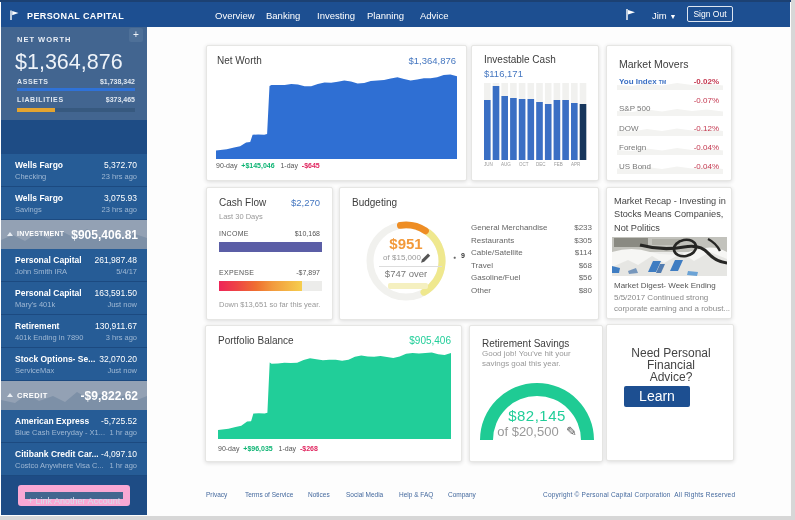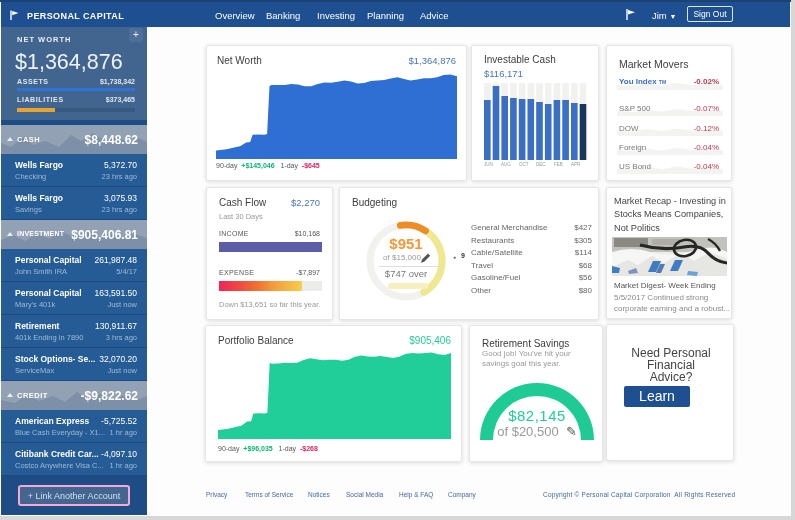--- a/index.html
+++ b/index.html
@@ -53,28 +53,20 @@
     <div class="ab" style="left:14px;top:23px;font-size:21.5px;color:#eef3f9">$1,364,876</div>
     <div class="ab" style="left:16px;top:51px;font-size:7px;font-weight:bold;color:#dfe7f0;letter-spacing:.6px">ASSETS</div>
     <div class="ab" style="right:12px;top:51px;font-size:7px;font-weight:bold;color:#dfe7f0">$1,738,342</div>
     <div class="ab" style="left:16px;top:61px;width:118px;height:3px;background:#2f72d8"></div>
     <div class="ab" style="left:16px;top:69px;font-size:7px;font-weight:bold;color:#dfe7f0;letter-spacing:.6px">LIABILITIES</div>
     <div class="ab" style="right:12px;top:69px;font-size:7px;font-weight:bold;color:#dfe7f0">$373,465</div>
     <div class="ab" style="left:16px;top:81px;width:118px;height:3.5px;background:#37597f"></div>
     <div class="ab" style="left:16px;top:81px;width:38px;height:3.5px;background:#e4a42f"></div>
   </div>
 
-  <div class="sb-head" style="top:98px;background:#93a1b4">
-    <svg class="ab" style="left:0;top:0" width="146" height="29" viewBox="0 0 146 29" preserveAspectRatio="none">
-          <path d="M0 29 L0 18 L10 22 L22 12 L32 20 L44 16 L58 22 L70 10 L80 16 L92 8 L104 16 L116 12 L128 18 L138 13 L146 17 L146 29 Z" fill="#7d90a7"></path>
-        </svg>
-    <span class="arr"></span>
-        <span class="lbl" style="text-shadow:0 0 2px rgba(0,0,0,.15)">CASH</span>
-    <span class="amt">$8,448.62</span>
-  </div>
   <div class="sb-row" style="top:127px;height:33px">
     <div class="sb-name">Wells Fargo</div>
         <div class="sb-sub">Checking</div>
     <div class="sb-val">5,372.70</div>
         <div class="sb-time">23 hrs ago</div>
   </div>
   <div class="sb-row" style="top:160px;height:33px">
     <div class="sb-name">Wells Fargo</div>
         <div class="sb-sub">Savings</div>
     <div class="sb-val">3,075.93</div>
@@ -128,21 +120,21 @@
     <div class="sb-val">-5,725.52</div>
         <div class="sb-time">1 hr ago</div>
   </div>
   <div class="sb-row" style="top:416px;height:33px">
     <div class="sb-name">Citibank Credit Car...</div>
         <div class="sb-sub">Costco Anywhere Visa C...</div>
     <div class="sb-val">-4,097.10</div>
         <div class="sb-time">1 hr ago</div>
   </div>
 
-  <div class="ab" style="left:17px;top:458px;width:112px;height:21px;background:#42668f;border:2px solid #f9a8d4;border-radius:3px;color:#d5dfeb;font-size:9px;text-align:center;line-height:19px">+ Link Another Account</div>
+  <div class="ab" style="left:17px;top:458px;width:112px;height:21px;background:#42668f;border:7px solid #f9a8d4;border-radius:3px;color:#d5dfeb;font-size:9px;text-align:center;line-height:19px">+ Link Another Account</div>
 </div>
 <div class="ab" style="left:146px;top:25px;width:643px;height:488px;background:#fdfdfd"></div>
 
 <div class="card" style="left:205px;top:43px;width:261px;height:136px">
   <div class="ab ctitle" style="left:10px;top:9px">Net Worth</div>
   <div class="ab bluev" style="right:10px;top:9px">$1,364,876</div>
   <svg class="ab" style="left:9px;top:28px" width="241" height="85" viewBox="0 0 241 85" preserveAspectRatio="none">
     <path d="M0 85 L0.0 76.5 L10.8 75.2 L18.1 73.5 L24.1 72.2 L30.1 68.4 L34.2 68.0 L36.6 60.8 L42.2 60.4 L48.2 60.8 L51.1 59.9 L53.5 11.9 L55.4 11.0 L62.1 11.0 L68.7 11.0 L75.3 10.0 L81.9 10.4 L88.6 12.3 L95.2 12.3 L101.8 10.0 L108.5 8.6 L115.1 8.7 L121.7 7.8 L128.3 6.6 L135.0 7.6 L141.6 9.5 L148.2 9.0 L154.8 7.0 L161.5 6.4 L168.1 6.1 L174.7 4.4 L181.4 3.3 L188.0 4.9 L194.6 6.4 L201.2 5.5 L207.9 4.3 L214.5 4.2 L221.1 3.3 L227.7 1.0 L234.4 0.4 L241.0 2.2 L241.0 2.1 L241 85 Z" fill="#2f6fd3"></path>
   </svg>
   <div class="ab" style="left:9px;top:116px;font-size:7px;color:#555">90-day&nbsp; <span style="color:#0db473;font-weight:bold">+$145,046</span>&nbsp;&nbsp;&nbsp;1-day&nbsp; <span style="color:#e0245e;font-weight:bold">-$645</span></div>
@@ -195,21 +187,21 @@
   <div class="ab" style="left:12px;top:12px;font-size:10.5px;color:#3d3d3d">Market Movers</div>
   <svg class="ab" style="left:10px;top:30px" width="106" height="14" viewBox="0 0 106 14" preserveAspectRatio="none">
         <path d="M0 14 L0 9 L15 10 L30 7.5 L45 9.5 L60 7 L75 9 L90 7.5 L106 9.5 L106 14 Z" fill="#f3f3f1"></path>
       </svg>
   <div class="ab" style="left:12px;top:31px;font-size:8px;font-weight:bold;color:#3a6fc4">You Index <span style="font-size:5px">TM</span></div>
   <div class="ab" style="right:12px;top:31px;font-size:8px;font-weight:bold;color:#c4374f">-0.02%</div>
   <svg class="ab" style="left:10px;top:57px" width="106" height="13" viewBox="0 0 106 13" preserveAspectRatio="none">
         <path d="M0 13 L0 8 L15 9 L30 6.5 L45 8.5 L60 6 L75 8 L90 6.5 L106 8.5 L106 13 Z" fill="#f3f3f1"></path>
       </svg>
   <div class="ab" style="left:12px;top:58px;font-size:8px;color:#777">S&amp;P 500</div>
-  <div class="ab" style="right:12px;top:58px;font-size:8px;color:#c4374f">-0.07%</div>
+  <div class="ab" style="right:12px;top:50px;font-size:8px;color:#c4374f">-0.07%</div>
   <svg class="ab" style="left:10px;top:77px" width="106" height="13" viewBox="0 0 106 13" preserveAspectRatio="none">
         <path d="M0 13 L0 7.5 L15 8.5 L30 6 L45 8 L60 5.5 L75 7.5 L90 6 L106 8 L106 13 Z" fill="#f3f3f1"></path>
       </svg>
   <div class="ab" style="left:12px;top:78px;font-size:8px;color:#777">DOW</div>
   <div class="ab" style="right:12px;top:78px;font-size:8px;color:#c4374f">-0.12%</div>
   <svg class="ab" style="left:10px;top:96px" width="106" height="13" viewBox="0 0 106 13" preserveAspectRatio="none">
         <path d="M0 13 L0 8 L15 9 L30 6.5 L45 8.5 L60 6 L75 8 L90 6.5 L106 8.5 L106 13 Z" fill="#f3f3f1"></path>
       </svg>
   <div class="ab" style="left:12px;top:97px;font-size:8px;color:#777">Foreign</div>
   <div class="ab" style="right:12px;top:97px;font-size:8px;color:#c4374f">-0.04%</div>
@@ -243,21 +235,21 @@
     <text x="40" y="27.5" font-size="15" fill="#f2993a" text-anchor="middle" font-weight="bold" font-family="Liberation Sans">$951</text>
     <text x="36" y="39" font-size="8" fill="#999" text-anchor="middle" font-family="Liberation Sans">of $15,000</text>
     <path d="M56 38.5 l6 -6 l2.2 2.2 l-6 6 l-3.2 1 z" fill="#555"></path>
     <line x1="13" y1="45.5" x2="76" y2="45.5" stroke="#ddd" stroke-width="1"></line>
     <text x="40" y="56" font-size="9.5" fill="#777" text-anchor="middle" font-family="Liberation Sans">$747 over</text>
     <rect x="22" y="62" width="40" height="6" rx="2" fill="#f5f0c0"></rect>
   </svg>
   <div class="ab" style="left:113px;top:66px;font-size:5px;color:#666">●</div>
   <div class="ab" style="left:121px;top:64px;font-size:7px;font-weight:bold;color:#333">9</div>
   <div class="ab" style="left:131px;top:35px;width:121px;font-size:8px;color:#666">
-    <div style="position:relative;height:12.6px"><span>General Merchandise</span><span style="position:absolute;right:0">$427</span></div>
+    <div style="position:relative;height:12.6px"><span>General Merchandise</span><span style="position:absolute;right:0">$233</span></div>
     <div style="position:relative;height:12.6px"><span>Restaurants</span><span style="position:absolute;right:0">$305</span></div>
     <div style="position:relative;height:12.6px"><span>Cable/Satellite</span><span style="position:absolute;right:0">$114</span></div>
     <div style="position:relative;height:12.6px"><span>Travel</span><span style="position:absolute;right:0">$68</span></div>
     <div style="position:relative;height:12.6px"><span>Gasoline/Fuel</span><span style="position:absolute;right:0">$56</span></div>
     <div style="position:relative;height:12.6px"><span>Other</span><span style="position:absolute;right:0">$80</span></div>
   </div>
 </div>
 
 <div class="card" style="left:605px;top:185px;width:126px;height:132px">
   <div class="ab" style="left:7px;top:7px;width:116px;font-size:9.2px;line-height:13.4px;color:#454545;white-space:nowrap">Market Recap - Investing in<br>Stocks Means Companies,<br>Not Politics</div>

